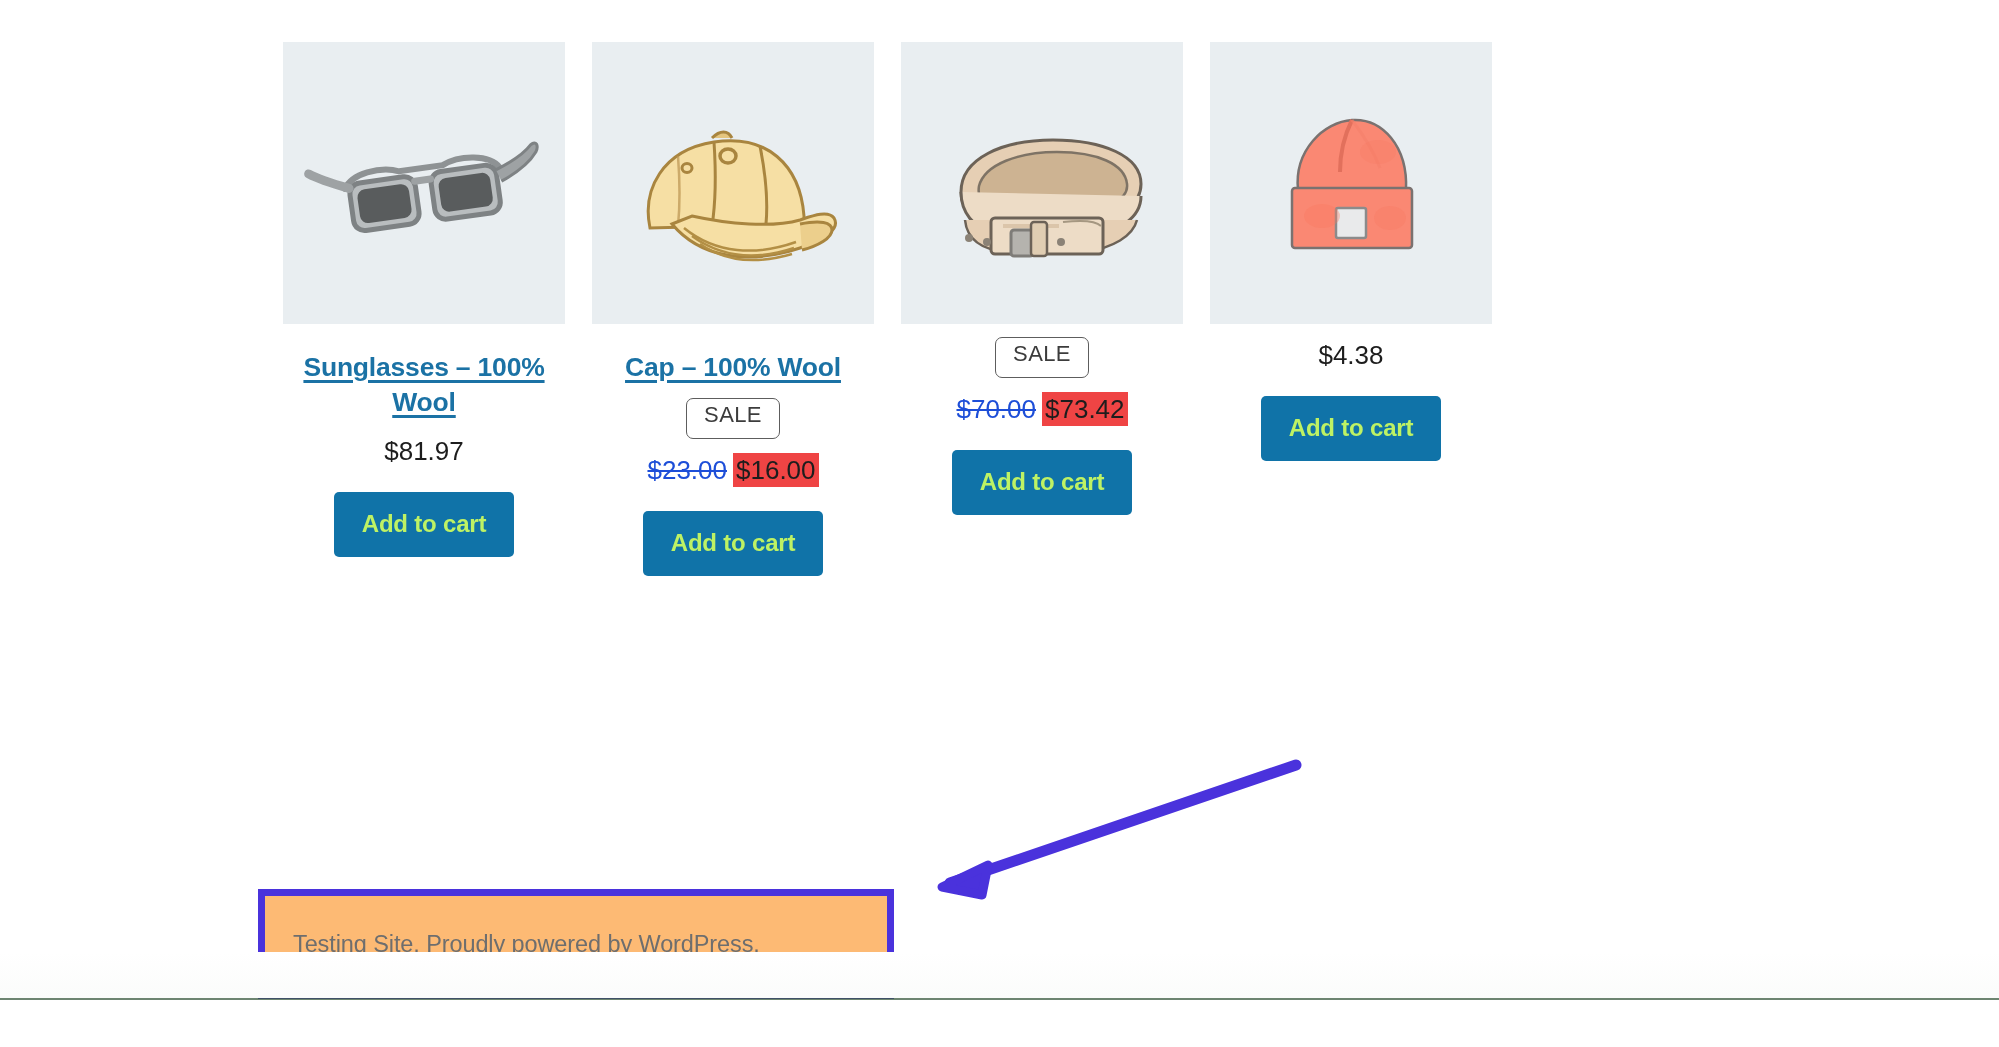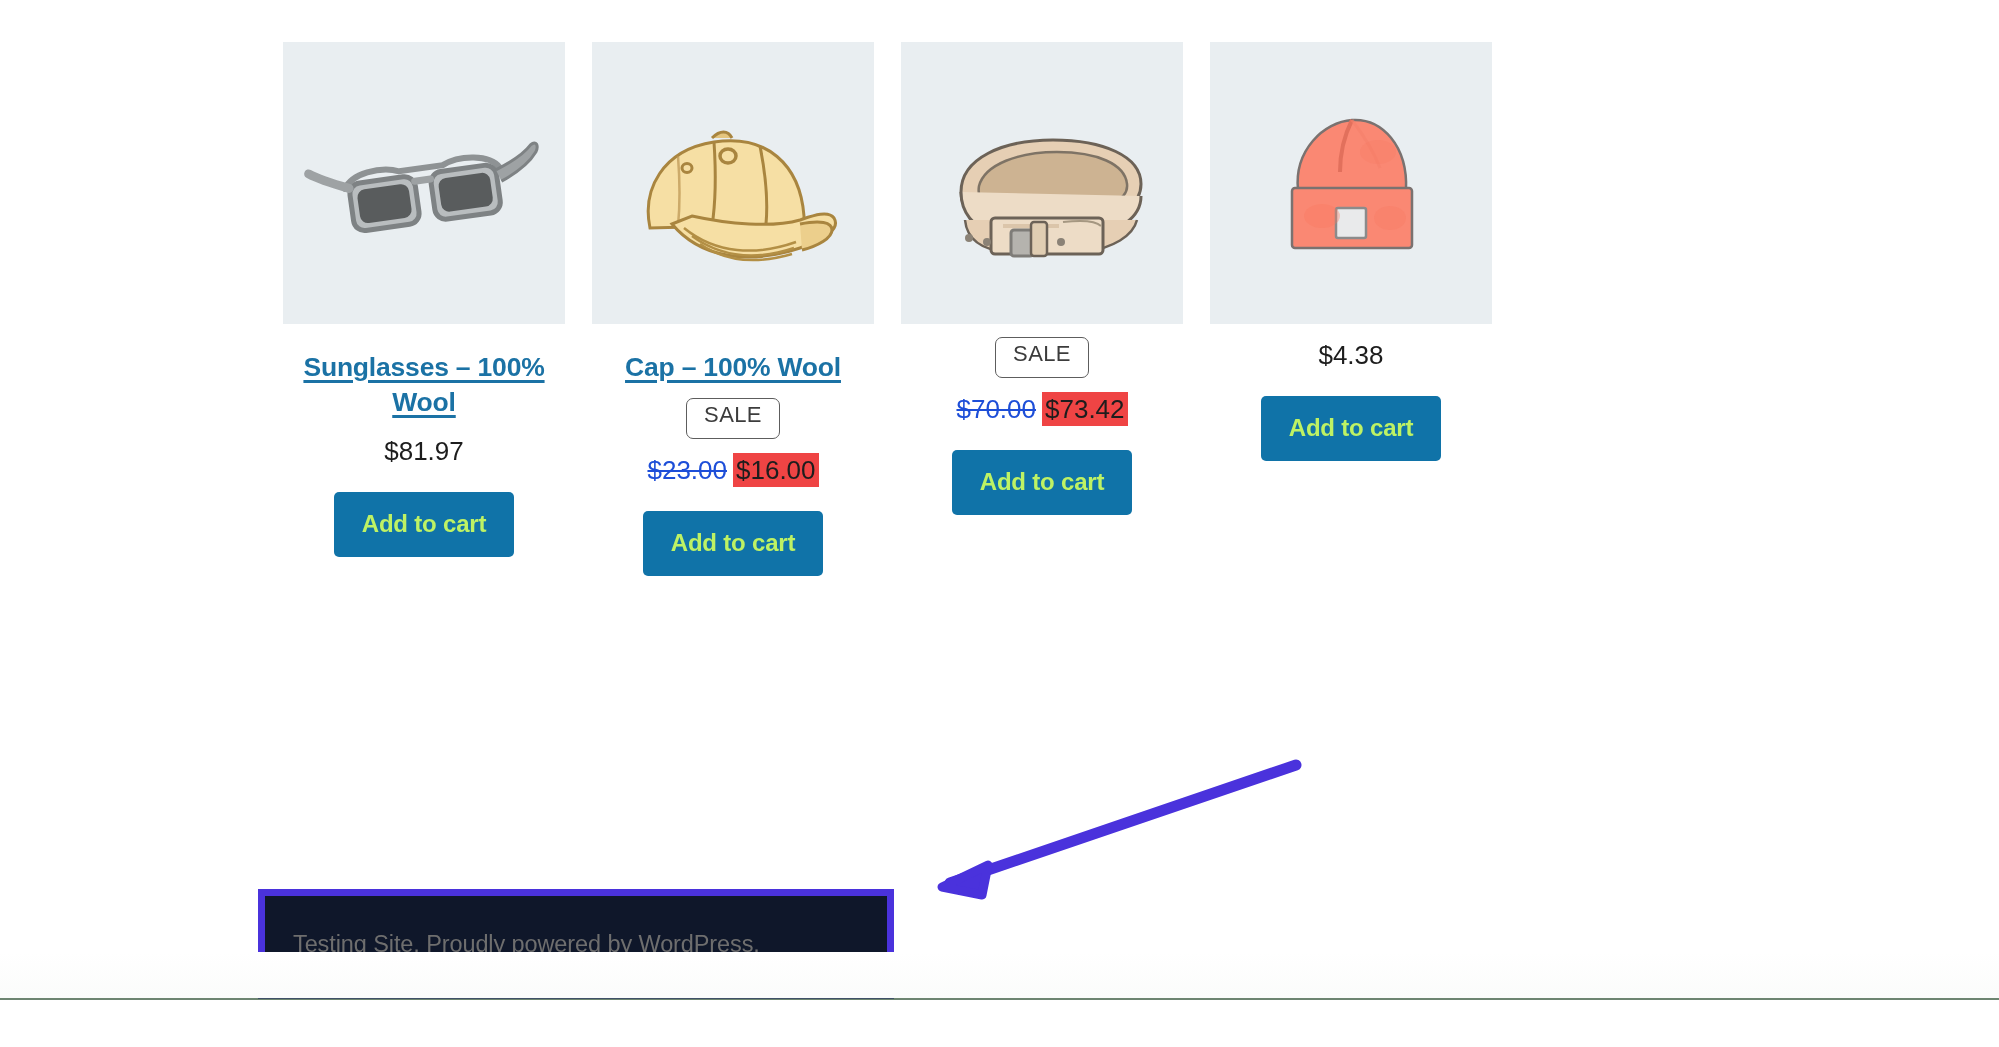--- a/index.html
+++ b/index.html
@@ -108,21 +108,21 @@
   }
 
   
   .footer-highlight {
     position: absolute;
     left: 258px;
     top: 889px;
     width: 636px;
     height: 110px;
     border: 7px solid #4a32dc;
-    background: #0f172a;
+    background: #fdba74;
     display: flex;
     align-items: center;
     padding-left: 28px;
   }
 
   .footer-text {
     font-size: 23.5px;
     color: #6e6e6e;
     line-height: 1.4;
     letter-spacing: -0.1px;

